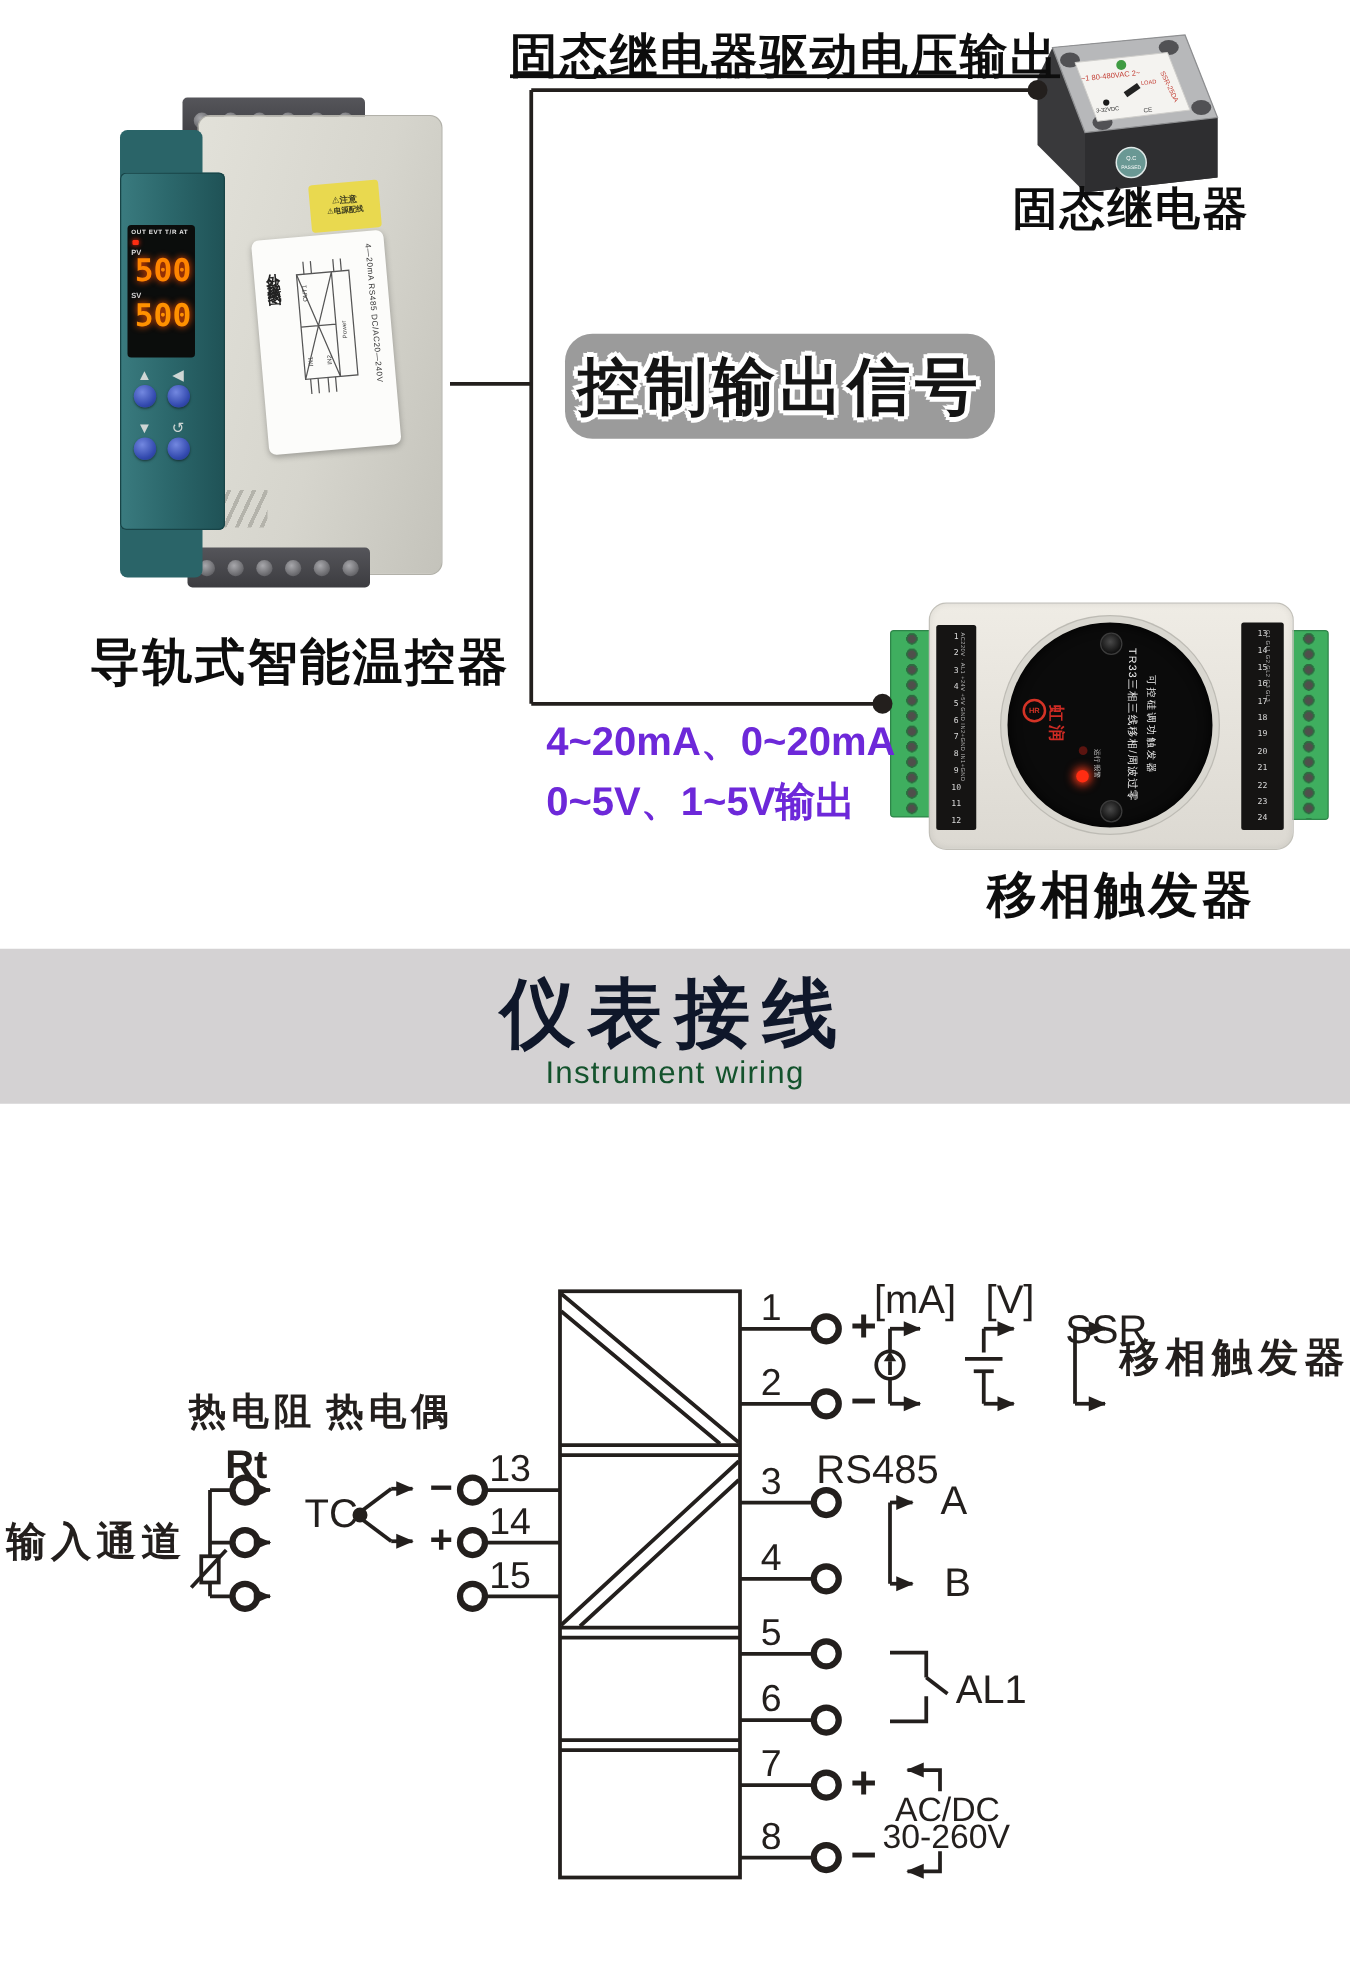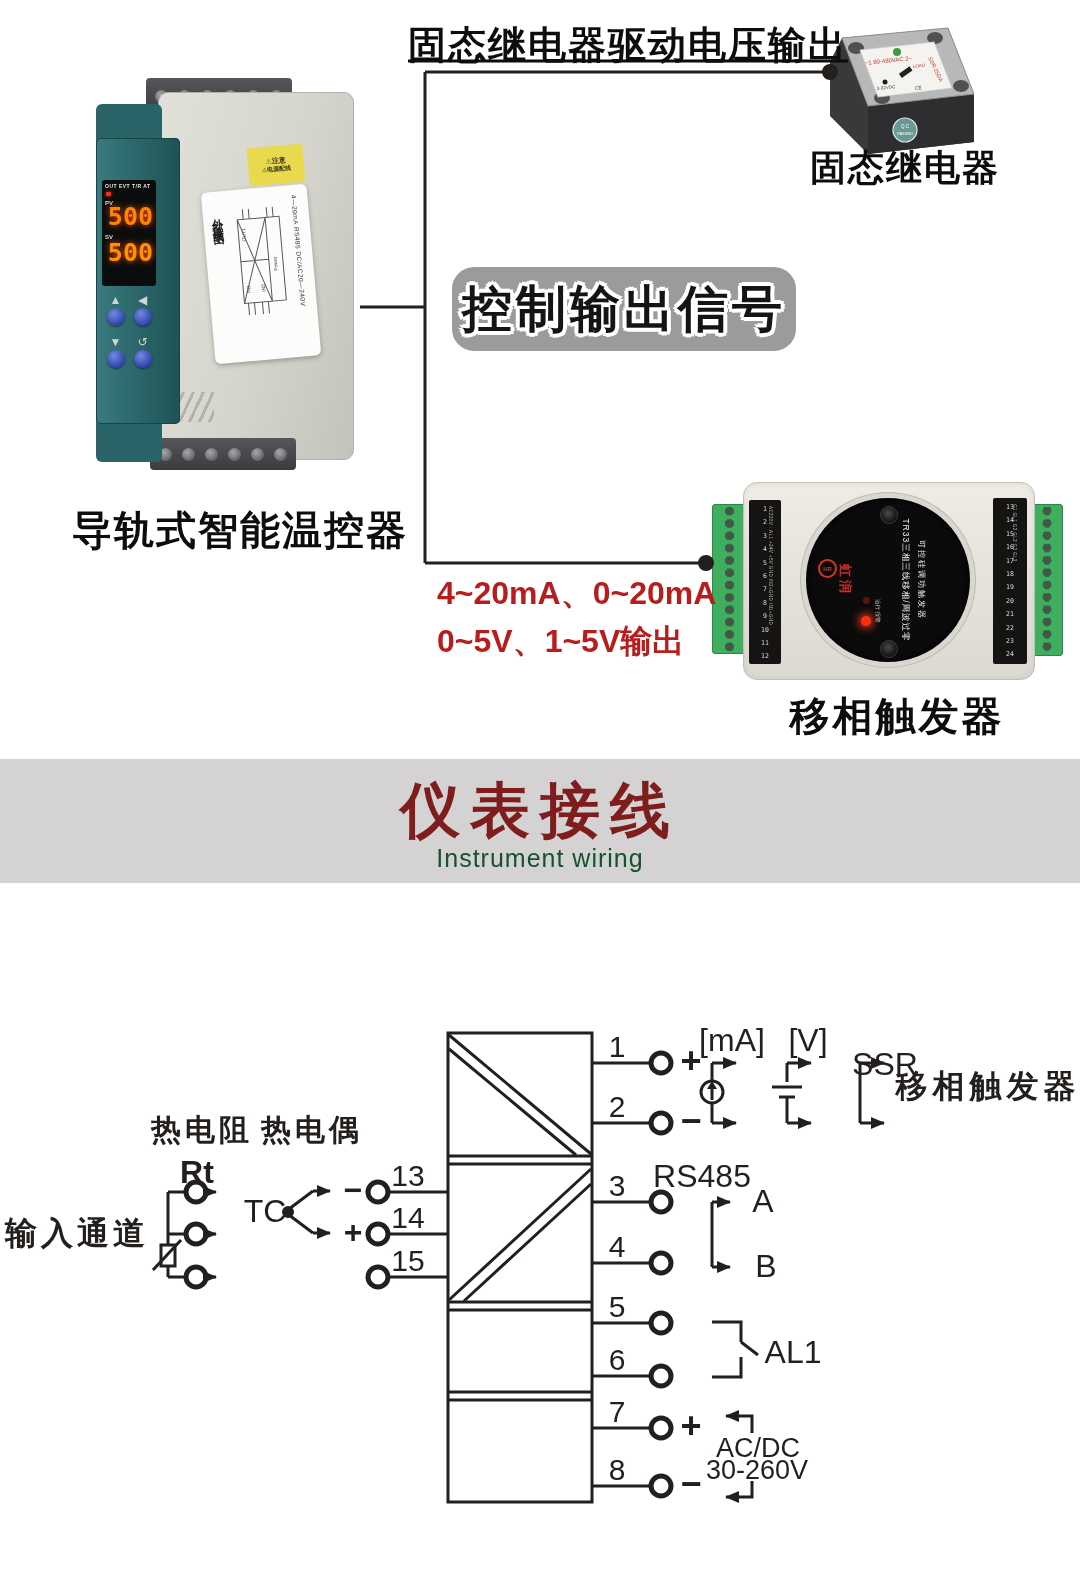--- a/index.html
+++ b/index.html
@@ -10,21 +10,21 @@
   .lbl{position:absolute;transform:translate(-50%,-50%);white-space:nowrap;color:#231f1d;z-index:6;}
   .cap{position:absolute;transform:translate(-50%,-50%);white-space:nowrap;color:#0d0d0d;font-weight:bold;z-index:6;}
   
   .banner{position:absolute;left:452px;top:267px;width:344px;height:84px;background:#9b9b9b;
           border-radius:22px;display:flex;align-items:center;justify-content:center;z-index:4;}
   .banner span{font-size:50px;font-weight:bold;letter-spacing:4px;color:#141414;
      text-shadow:-3px -3px 0 #fff,3px -3px 0 #fff,-3px 3px 0 #fff,3px 3px 0 #fff,
                  -4px 0 0 #fff,4px 0 0 #fff,0 -4px 0 #fff,0 4px 0 #fff;}
   
   .band{position:absolute;left:0;top:759px;width:1080px;height:124px;background:#d4d2d3;z-index:3;}
-  .band-title{margin-top:12px;text-align:center;font-size:60px;font-weight:bold;letter-spacing:10px;color:#7f1d1d;}
+  .band-title{margin-top:12px;text-align:center;font-size:60px;font-weight:bold;letter-spacing:10px;color:#0f172a;}
   .band-sub{margin-top:-8px;text-align:center;font-size:25px;color:#14532d;letter-spacing:1px;}
   
   svg.overlay{position:absolute;left:0;top:0;z-index:5;pointer-events:none;}
   .wire{stroke:#231f1d;stroke-width:3;fill:none;}
   .term{stroke:#231f1d;stroke-width:5;fill:#ffffff;}
   .dot{fill:#231f1d;stroke:none;}
   
   .controller{position:absolute;left:90px;top:58px;width:300px;height:430px;z-index:2;}
   .ctrl-body{position:absolute;left:68px;top:34px;width:194px;height:366px;border-radius:10px;
      background:linear-gradient(105deg,#e2e1d9 0%,#d6d5cd 55%,#c4c3bb 100%);border:1px solid #b2b1a9;}
@@ -82,21 +82,21 @@
   .trig-brand{position:absolute;left:124px;top:96px;transform:rotate(90deg);color:#cf2b24;font-weight:bold;
      font-size:13px;letter-spacing:3px;z-index:5;white-space:nowrap;}
   .trig-model1{position:absolute;left:200px;top:105px;transform:translate(-50%,-50%) rotate(90deg);
      color:#f2f2f2;font-size:8.5px;letter-spacing:1px;z-index:5;white-space:nowrap;}
   .trig-model2{position:absolute;left:216px;top:105px;transform:translate(-50%,-50%) rotate(90deg);
      color:#f2f2f2;font-size:8px;letter-spacing:2px;z-index:5;white-space:nowrap;}
   .trig-led{position:absolute;border-radius:50%;z-index:5;}
   .trig-ledlbl{position:absolute;left:176px;top:124px;transform:rotate(90deg);transform-origin:0 0;
      font-size:5.5px;color:#cccccc;z-index:5;white-space:nowrap;}
   
-  .outline-txt{position:absolute;color:#b91c1c;font-weight:bold;white-space:nowrap;z-index:6;}
+  .outline-txt{position:absolute;color:#6d28d9;font-weight:bold;white-space:nowrap;z-index:6;}
 </style>
 </head>
 <body>
 
 <div class="page">
 
   <div class="controller">
     <div class="ctrl-term" style="left:56px;top:20px;width:138px;">
       <div class="screw"></div>
         <div class="screw"></div>

